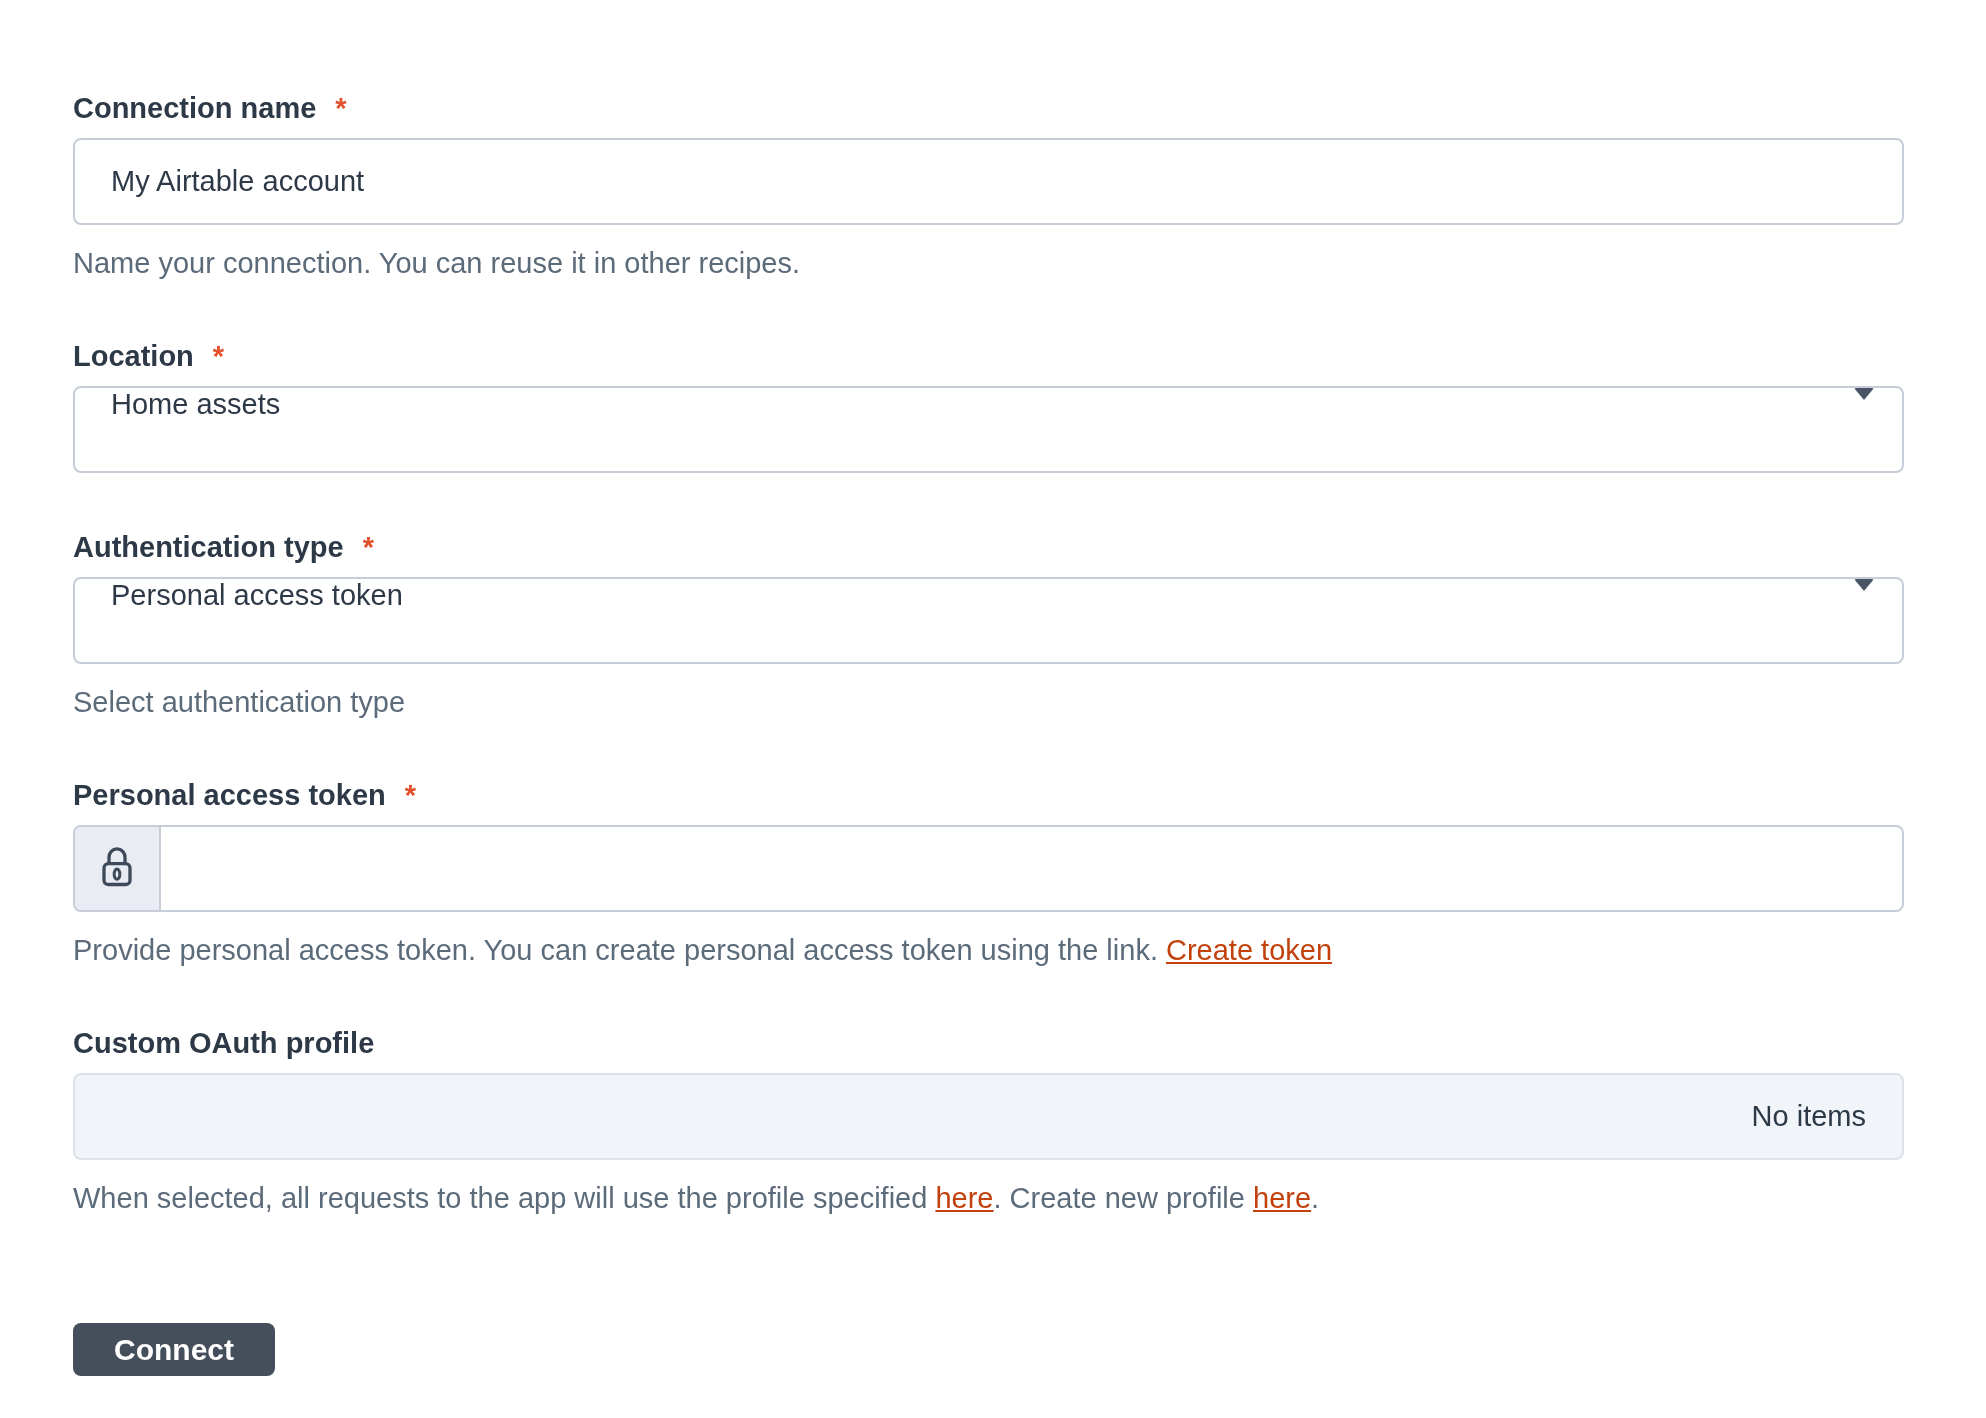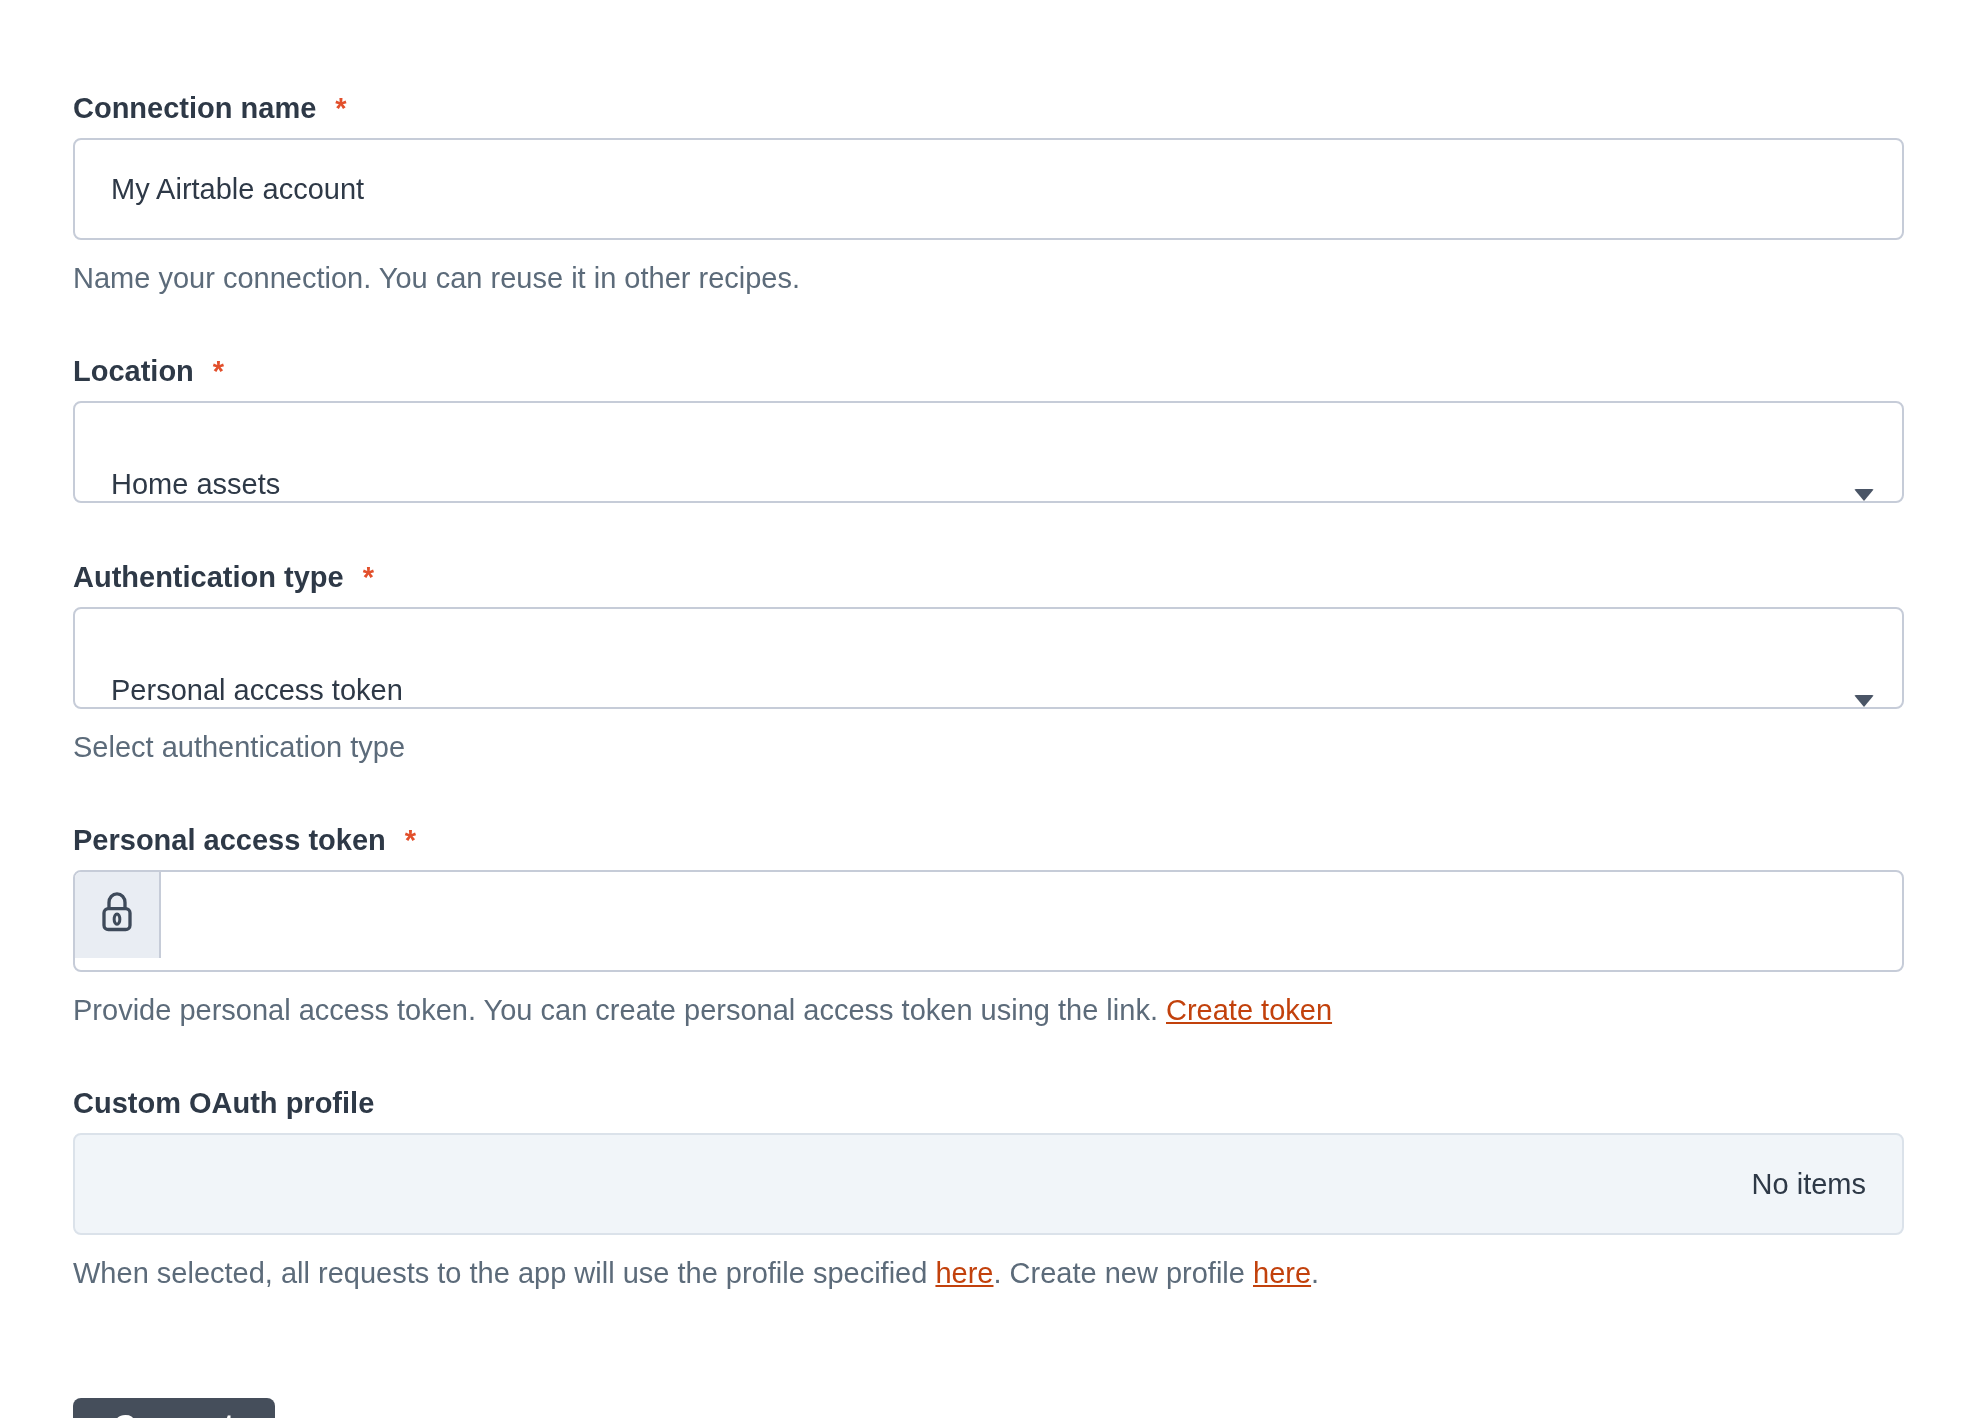--- a/index.html
+++ b/index.html
@@ -24,35 +24,35 @@
     font-weight: 700;
     color: #2e3947;
   }
   .req {
     color: #e2502c;
     font-weight: 700;
     font-size: 29px;
   }
   .text-input, .select, .disabled-box, .password-wrap {
     width: 1831px;
-    height: 102px;
+    height: 87px;
     border: 2px solid #c6ccd8;
     border-radius: 8px;
     font-size: 29px;
     color: #2e3947;
     background: #ffffff;
   }
   .text-input {
     padding: 0 36px;
     outline: none;
     font-family: "Liberation Sans", sans-serif;
   }
   .select {
     display: flex;
-    align-items: flex-end;
+    align-items: flex-start;
     justify-content: space-between;
     padding: 0 28px 0 36px;
     cursor: pointer;
   }
   .chevron {
     width: 0;
     height: 0;
     border-left: 10px solid transparent;
     border-right: 10px solid transparent;
     border-top: 12px solid #4a5566;

